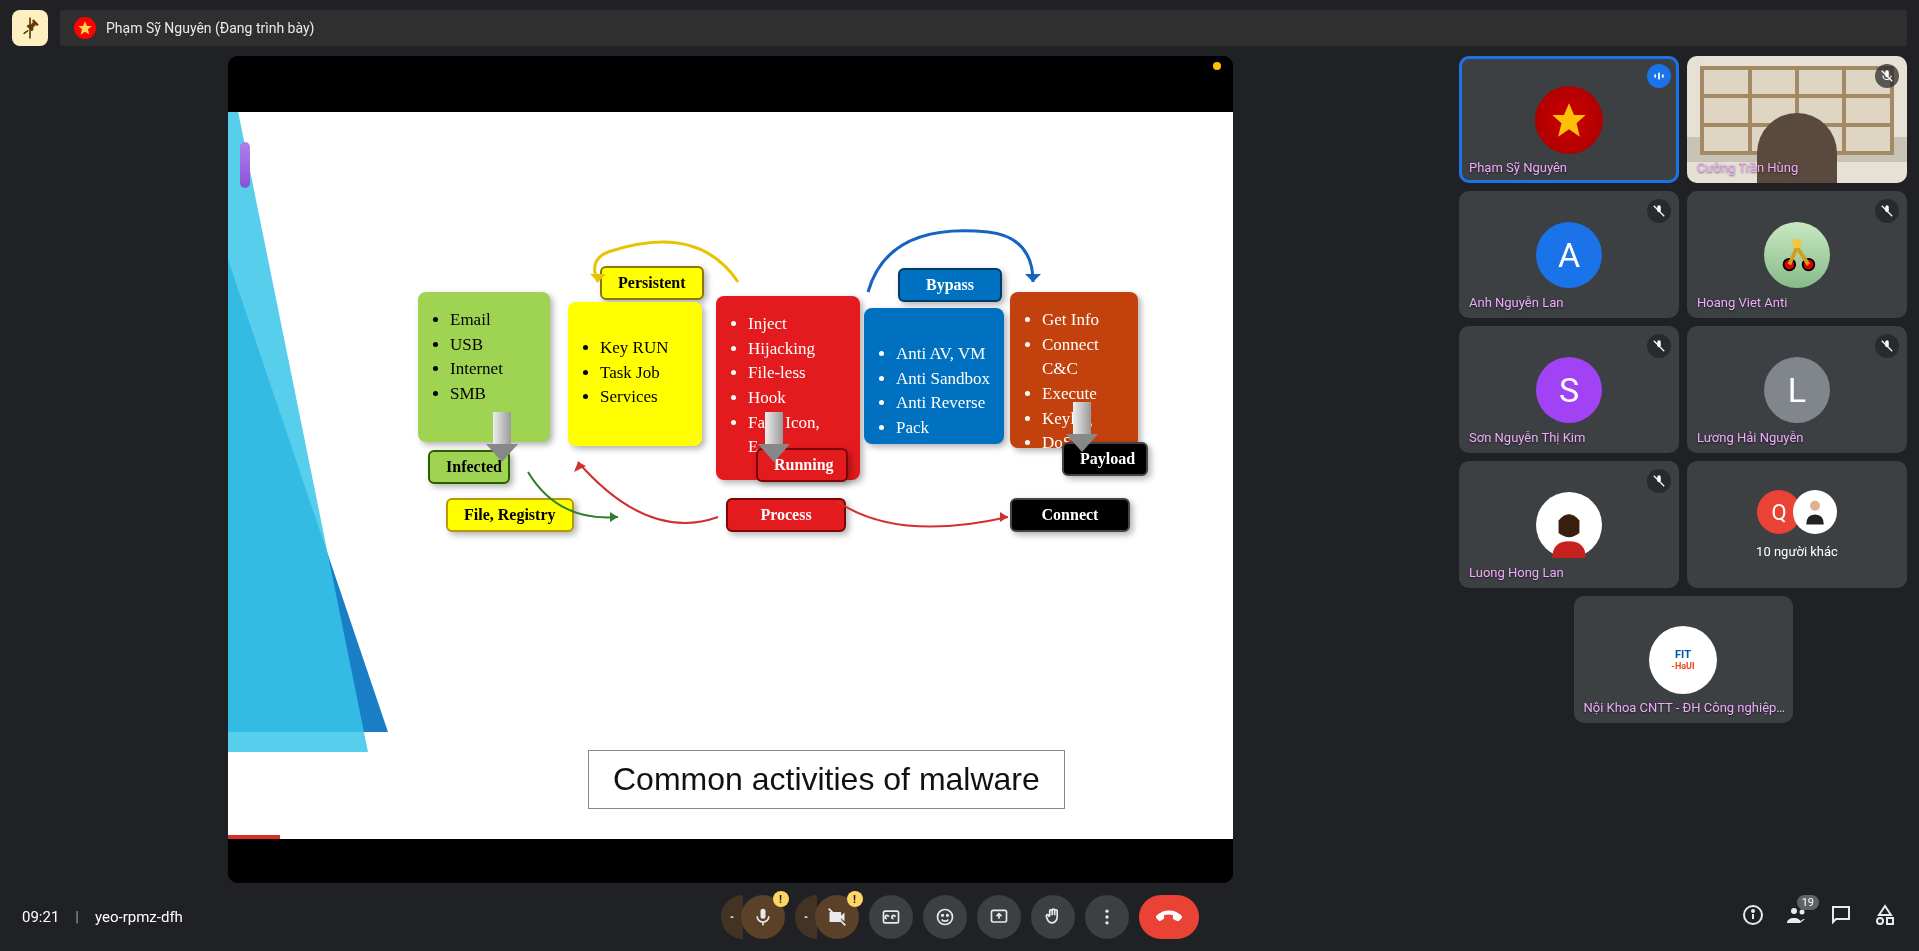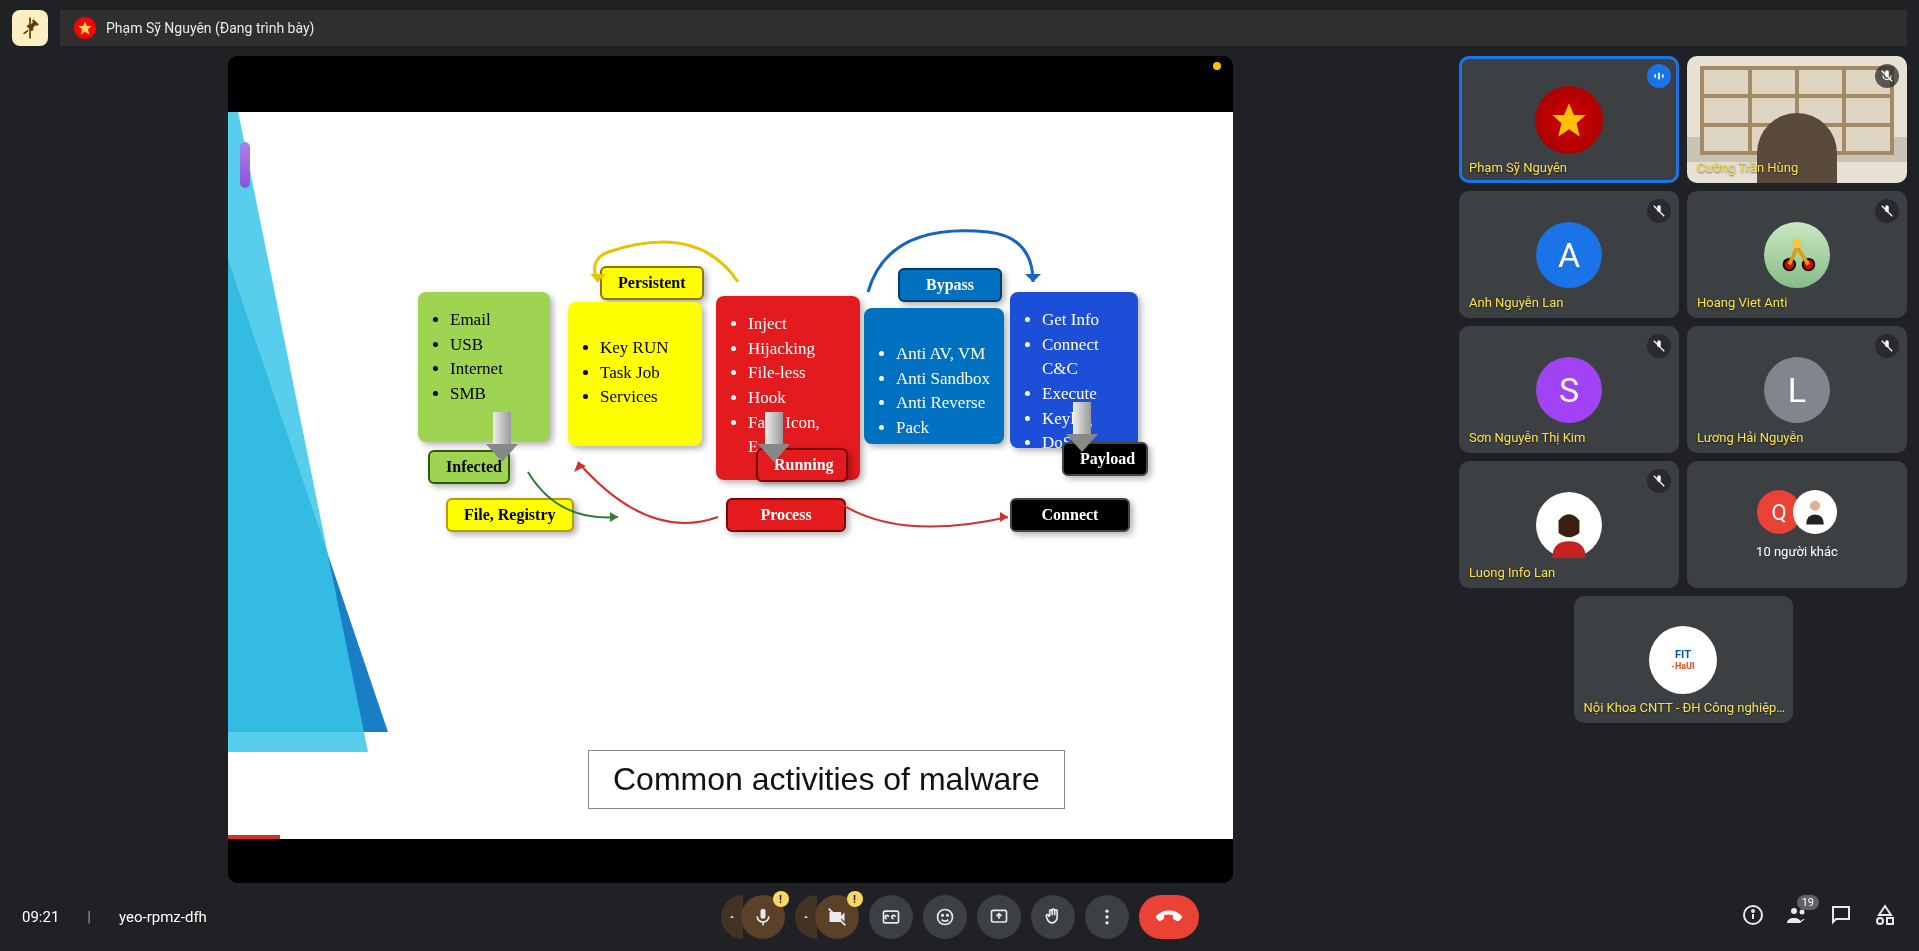--- a/index.html
+++ b/index.html
@@ -102,21 +102,21 @@
   position:absolute;
   border-radius:8px;
   padding:16px 14px;
   font-family:"Times New Roman",serif;
 }
 .box ul { list-style:disc; margin-left:18px; font-size:17px; line-height:1.45; }
 .b-green  { background:#9fd352; color:#000; box-shadow:3px 3px 6px rgba(0,0,0,.3); }
 .b-yellow { background:#ffff00; color:#000; box-shadow:3px 3px 6px rgba(0,0,0,.3); }
 .b-red    { background:#e31b1e; color:#fff; box-shadow:3px 3px 6px rgba(0,0,0,.3); }
 .b-blue   { background:#0070c0; color:#fff; box-shadow:3px 3px 6px rgba(0,0,0,.3); }
-.b-black  { background:#1d4ed8;    color:#fff; box-shadow:3px 3px 6px rgba(0,0,0,.3); }
+.b-black  { background:#c2410c;    color:#fff; box-shadow:3px 3px 6px rgba(0,0,0,.3); }
 .lbl {
   position:absolute; font-weight:bold; font-family:"Times New Roman",serif;
   padding:6px 16px; border-radius:6px; border:2px solid; box-shadow:3px 3px 6px rgba(0,0,0,.3);
   font-size:16px; text-align:center;
 }
 .arrow-down {
   position:absolute;
   display:flex; flex-direction:column; align-items:center;
 }
 .arrow-down .shaft { width:18px; height:32px; background:linear-gradient(to right,#eee,#999); }
@@ -141,21 +141,21 @@
   border-radius:10px;
   position:relative;
   display:flex;
   align-items:center;
   justify-content:center;
   overflow:hidden;
 }
 .tile.active-speaker { outline:3px solid #1a73e8; outline-offset:-3px; }
 .tile-name {
   position:absolute; left:10px; bottom:8px;
-  font-size:13px; color:#fde047;
+  font-size:13px; color:#f0abfc;
   text-shadow:0 1px 2px rgba(0,0,0,.6);
 }
 .tile-center-name { color:#fff; font-size:13px; }
 .mic-off-pill, .speak-ind {
   position:absolute; right:8px; top:8px;
   width:24px;height:24px;border-radius:50%;
   display:flex;align-items:center;justify-content:center;
 }
 .mic-off-pill { background:rgba(32,33,36,.7); }
 .speak-ind { background:#1a73e8; }
@@ -171,21 +171,21 @@
 }
 .overflow-pair { display:flex; }
 .overflow-pair .avatar-sm:last-child { margin-left:-8px; }
 
 .bottombar {
   position:absolute; left:0; right:0; bottom:0;
   height:68px;
   display:flex; align-items:center;
   padding: 0 22px;
 }
-.bb-left { display:flex; align-items:flex-end; gap:28px; font-size:15px; color:#fff; }
+.bb-left { display:flex; align-items:flex-end; gap:16px; font-size:15px; color:#fff; }
 .bb-sep { color:#9aa0a6; }
 .bb-center {
   position:absolute; left:50%; transform:translateX(-50%);
   display:flex; align-items:center; gap:10px;
 }
 .bb-right {
   margin-left:auto; display:flex; align-items:center; gap:20px;
 }
 .ctl {
   width:44px;height:44px;border-radius:50%;
@@ -487,21 +487,21 @@
             <path d="M4 24 Q4 16 12 16 Q20 16 20 24 Z" fill="#c5221f"></path>
             <path d="M7 6 Q12 0 17 6 L17 12 Q12 16 7 12 Z" fill="#3a1f0e"></path>
           </svg>
       </div>
       <div class="mic-off-pill">
           <svg width="14" height="14" viewBox="0 0 24 24" fill="#fff">
             <path d="M12 14a3 3 0 003-3V5a3 3 0 00-6 0v6a3 3 0 003 3z"></path>
             <line x1="3" y1="3" x2="21" y2="21" stroke="#fff" stroke-width="2"></line>
           </svg>
         </div>
-      <div class="tile-name">Luong Info Lan</div>
+      <div class="tile-name">Luong Hong Lan</div>
     </div>
 
     <div class="tile last-tile">
       <div class="overflow-pair">
         <div class="avatar-sm" style="background:#ea4335;display:flex;align-items:center;justify-content:center;color:#fff;font-size:22px;">Q</div>
         <div class="avatar-sm" style="background:#fff;display:flex;align-items:center;justify-content:center;">
           <svg width="30" height="30" viewBox="0 0 24 24">
               <circle cx="12" cy="7" r="4" fill="#e0b090"></circle>
               <path d="M5 22 Q5 14 12 14 Q19 14 19 22 Z" fill="#222"></path>
             </svg>

